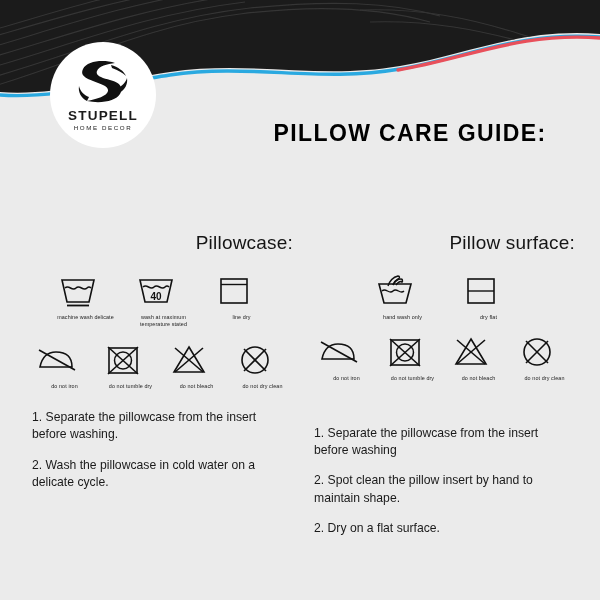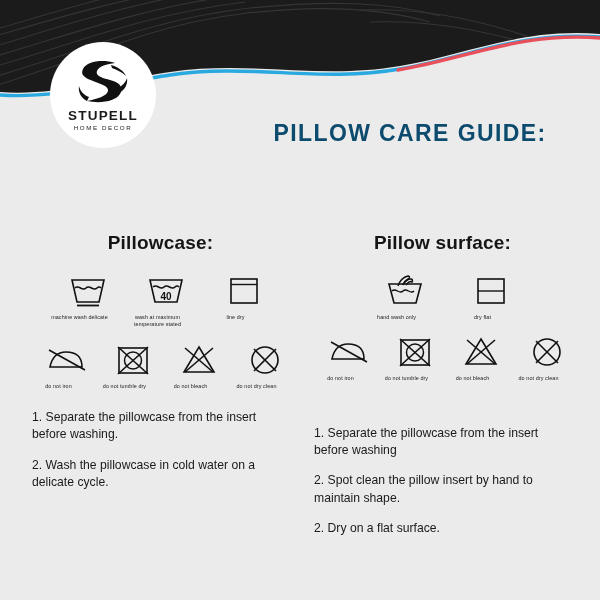--- a/index.html
+++ b/index.html
@@ -67,57 +67,57 @@
   
   .main-title {
     position: absolute;
     left: 250px;
     top: 120px;
     width: 320px;
     text-align: center;
     font-size: 23px;
     font-weight: bold;
     letter-spacing: 1.4px;
-    color: #0c4a6e;
+    color: #000000;
   }
 
   
   .col {
     position: absolute;
     top: 232px;
     width: 265px;
   }
   .col-left  { left: 28px; }
   .col-right { left: 310px; }
 
   .col-title {
     font-size: 19px;
-    font-weight: bold;
+    font-weight: normal;
     color: #151515;
-    text-align: center;
+    text-align: right;
     margin: 0 0 18px 0;
     letter-spacing: 0.2px;
   }
 
   
   .sym-row {
     display: flex;
     justify-content: center;
     align-items: flex-start;
   }
   .sym-row.row1 { gap: 22px; }
   .sym-row.row2 { gap: 10px; margin-top: 12px; }
   .col-right .sym-row.row1 { gap: 30px; }
   .col-right .sym-row.row2 { gap: 10px; }
 
   .sym {
     width: 56px;
     display: flex;
     flex-direction: column;
-    align-items: flex-end;
+    align-items: flex-start;
   }
   .sym .glyph {
     width: 46px;
     height: 38px;
     display: flex;
     align-items: center;
     justify-content: center;
   }
   .sym .cap {
     margin-top: 4px;

